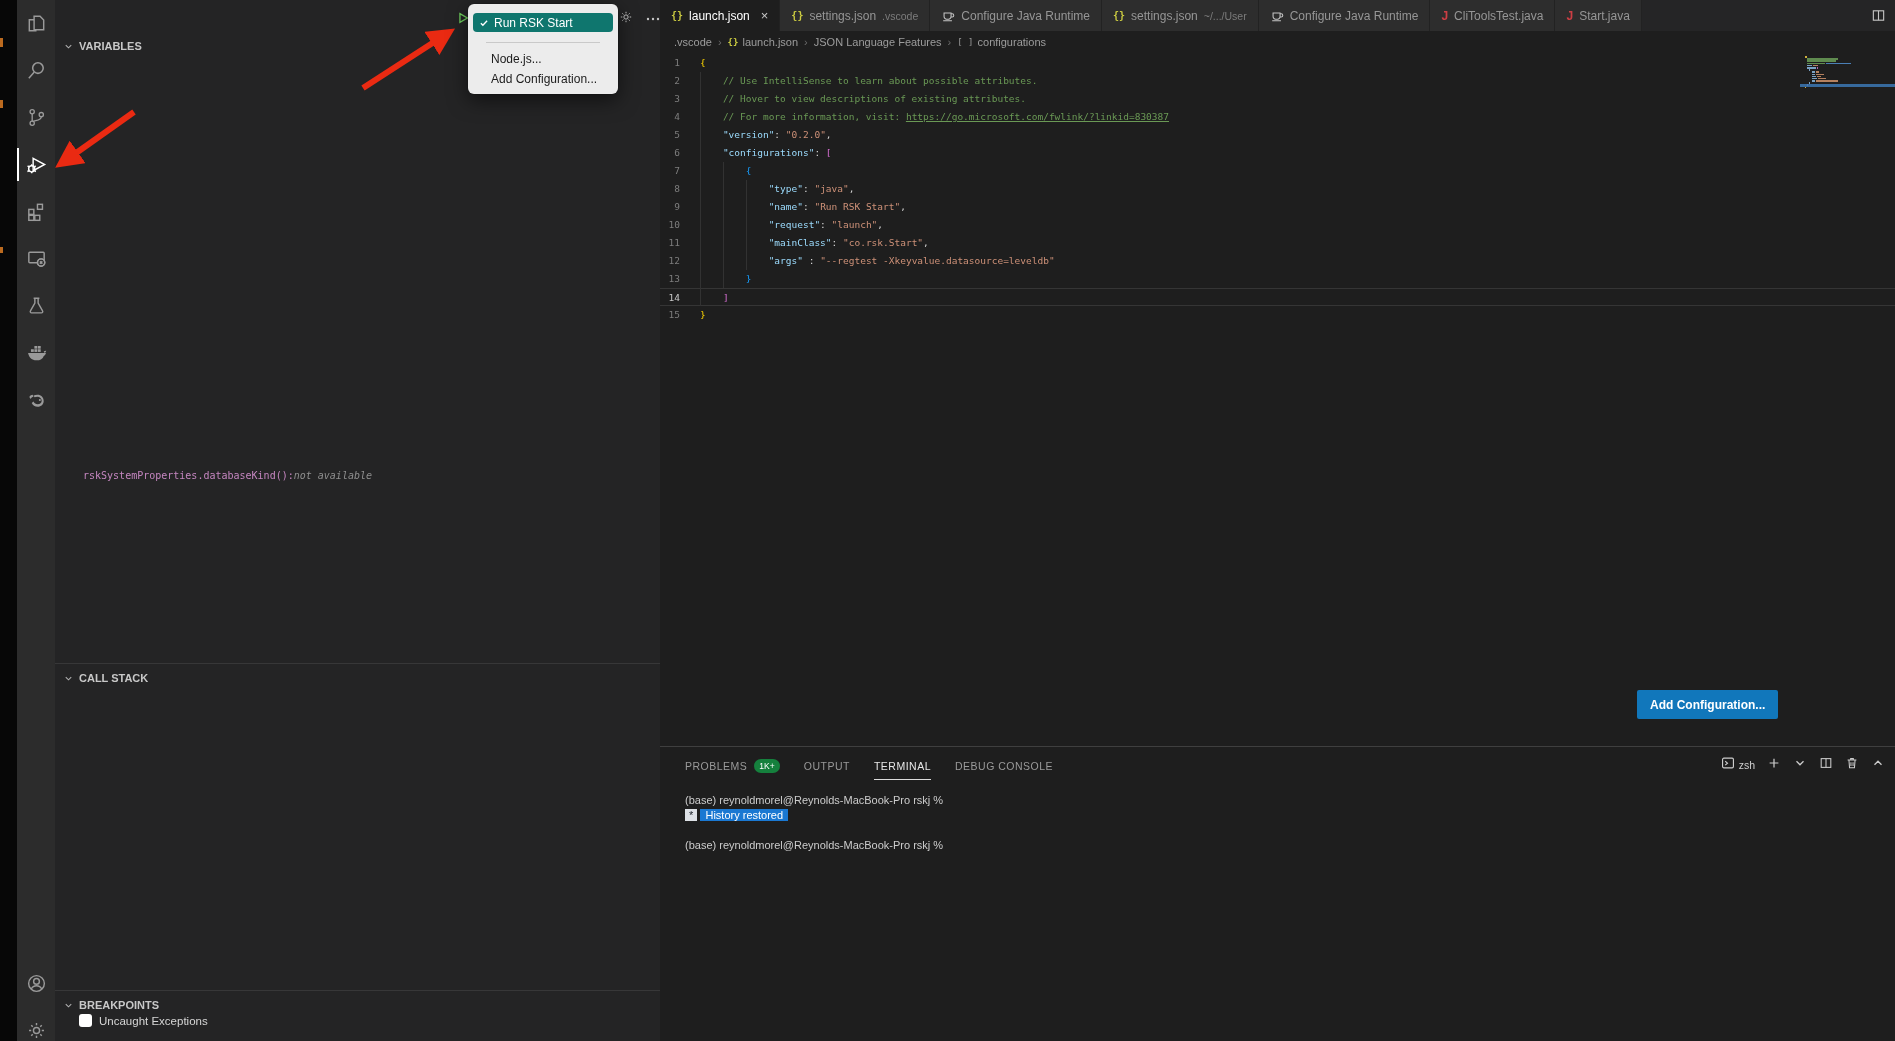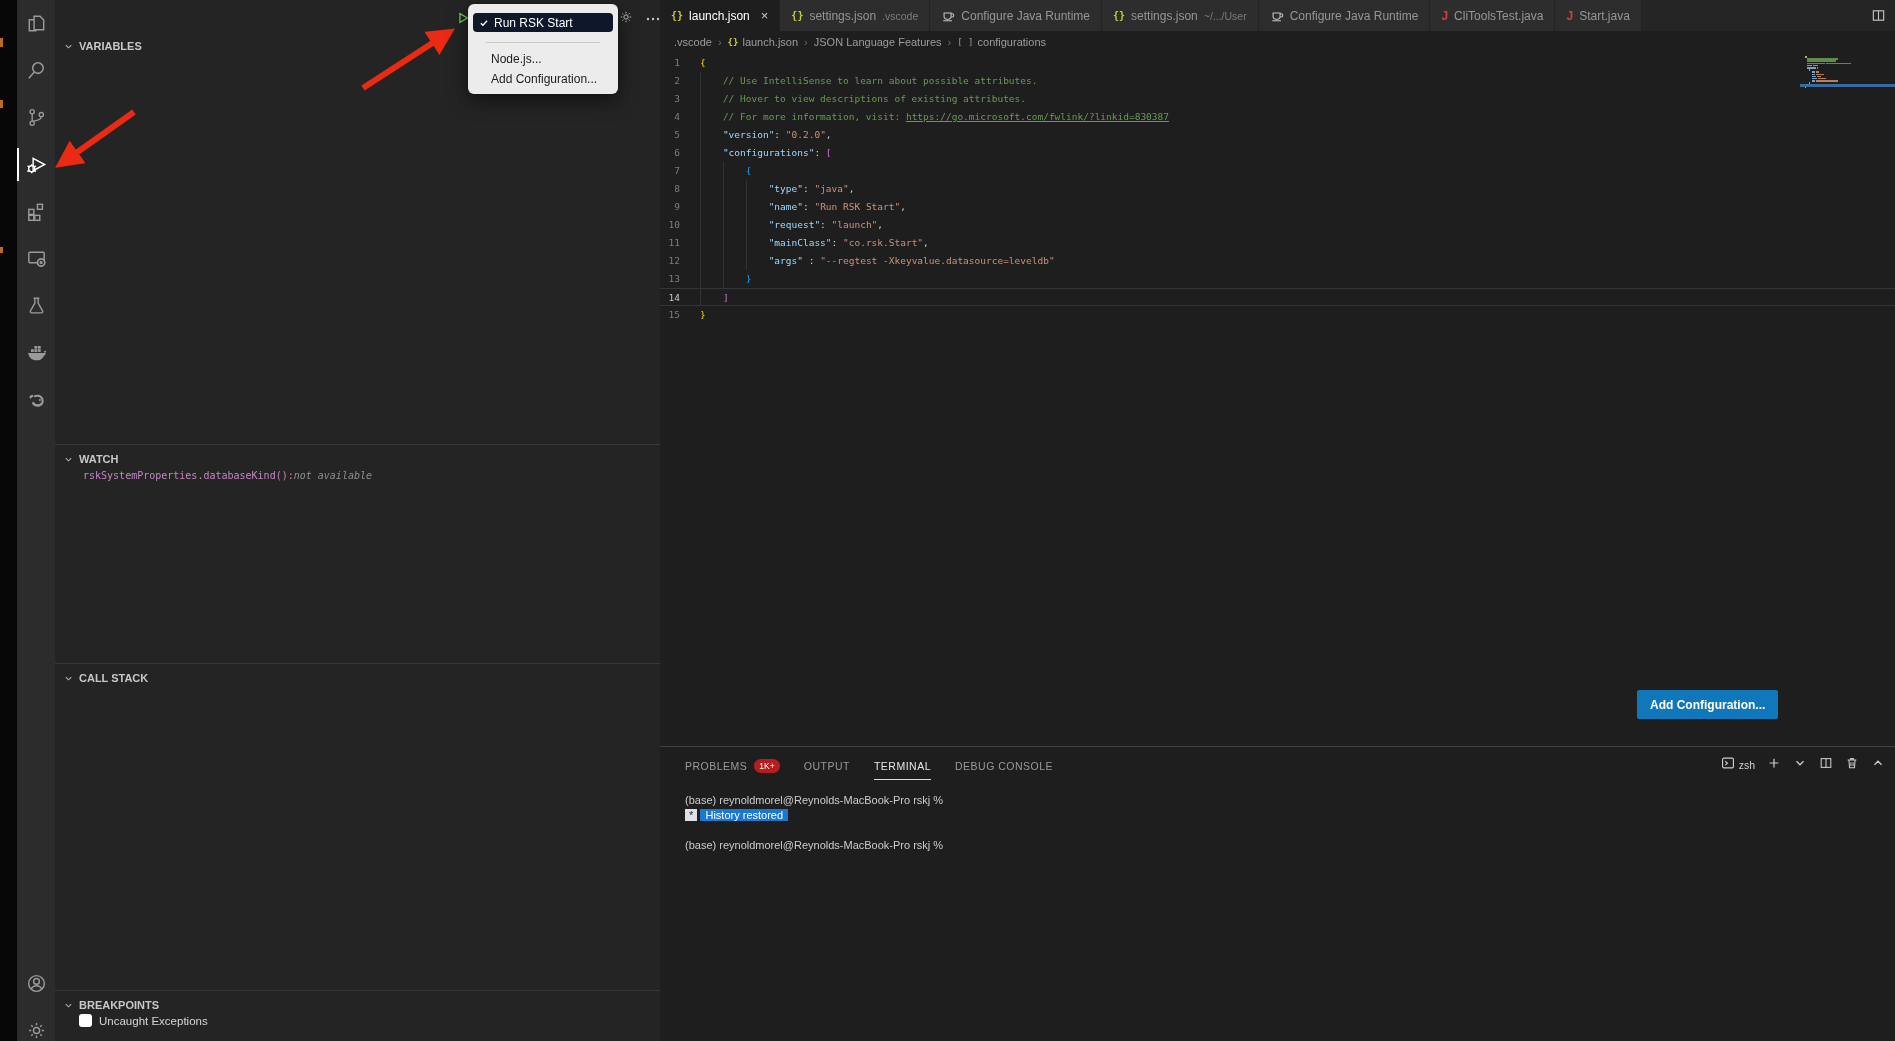--- a/index.html
+++ b/index.html
@@ -233,30 +233,20 @@
 
     <div class="section-header" id="sec-variables">
       <span class="chev">
           <svg viewBox="0 0 16 16" fill="none" stroke="currentColor" stroke-width="1.5">
             <path d="M4 6l4 4 4-4"></path>
           </svg>
         </span>
       <span>VARIABLES</span>
     </div>
 
-    <div class="sec-band" id="sec-watch">
-      <div class="section-header">
-        <span class="chev">
-            <svg viewBox="0 0 16 16" fill="none" stroke="currentColor" stroke-width="1.5">
-              <path d="M4 6l4 4 4-4"></path>
-            </svg>
-          </span>
-        <span>WATCH</span>
-      </div>
-    </div>
     <div class="watch-item">
       <span class="watch-expr">rskSystemProperties.databaseKind():</span><span class="watch-val">not available</span>
     </div>
 
     <div class="sec-band" id="sec-callstack">
       <div class="section-header">
         <span class="chev">
             <svg viewBox="0 0 16 16" fill="none" stroke="currentColor" stroke-width="1.5">
               <path d="M4 6l4 4 4-4"></path>
             </svg>
@@ -394,21 +384,21 @@
         <div class="mm-row" style="padding-left: 0px;"><span class="mm-seg" style="width: 1px; background: rgb(207, 174, 61);"></span></div>
       </div>
     <div class="mm-bar" id="mm-bar" style="background: rgb(60, 120, 180);"></div>
 
     <div class="addcfg" id="addcfg-btn" style="background: rgb(17, 119, 187);">Add Configuration...</div>
 
     <div class="panel">
       <div class="panel-tabs" id="panel-tabs">
           <div class="ptab">
             <span>PROBLEMS</span>
-            <span class="pbadge" style="background: #b91c1c;">1K+</span>
+            <span class="pbadge" style="background: #15803d;">1K+</span>
           </div>
           <div class="ptab">
             <span>OUTPUT</span>
           </div>
           <div class="ptab active">
             <span>TERMINAL</span>
           </div>
           <div class="ptab">
             <span>DEBUG CONSOLE</span>
           </div>
@@ -461,21 +451,21 @@
     <defs>
       <marker id="ah" markerWidth="4.6" markerHeight="4.6" refX="3.2" refY="2.3" orient="auto">
         <path d="M0 0L4.6 2.3L0 4.6z" fill="#ea2a12"></path>
       </marker>
     </defs>
     <line x1="363" y1="88" x2="448" y2="33" stroke="#ea2a12" stroke-width="6" marker-end="url(#ah)"></line>
     <line x1="134" y1="112" x2="62" y2="163" stroke="#ea2a12" stroke-width="6" marker-end="url(#ah)"></line>
   </svg>
 
   <div class="dropdown">
-    <div class="dd-selected" id="dd-selected" style="background: #0f172a;">
+    <div class="dd-selected" id="dd-selected" style="background: #0f766e;">
       <span class="dd-check">
           <svg viewBox="0 0 16 16" fill="none" stroke="#ffffff" stroke-width="2.2">
             <path d="M3 8.5l3.2 3L13 4.5"></path>
           </svg>
         </span>
       <span>Run RSK Start</span>
     </div>
     <div class="dd-sep"></div>
     <div id="dd-items">
         <div class="dd-item">Node.js...</div>

